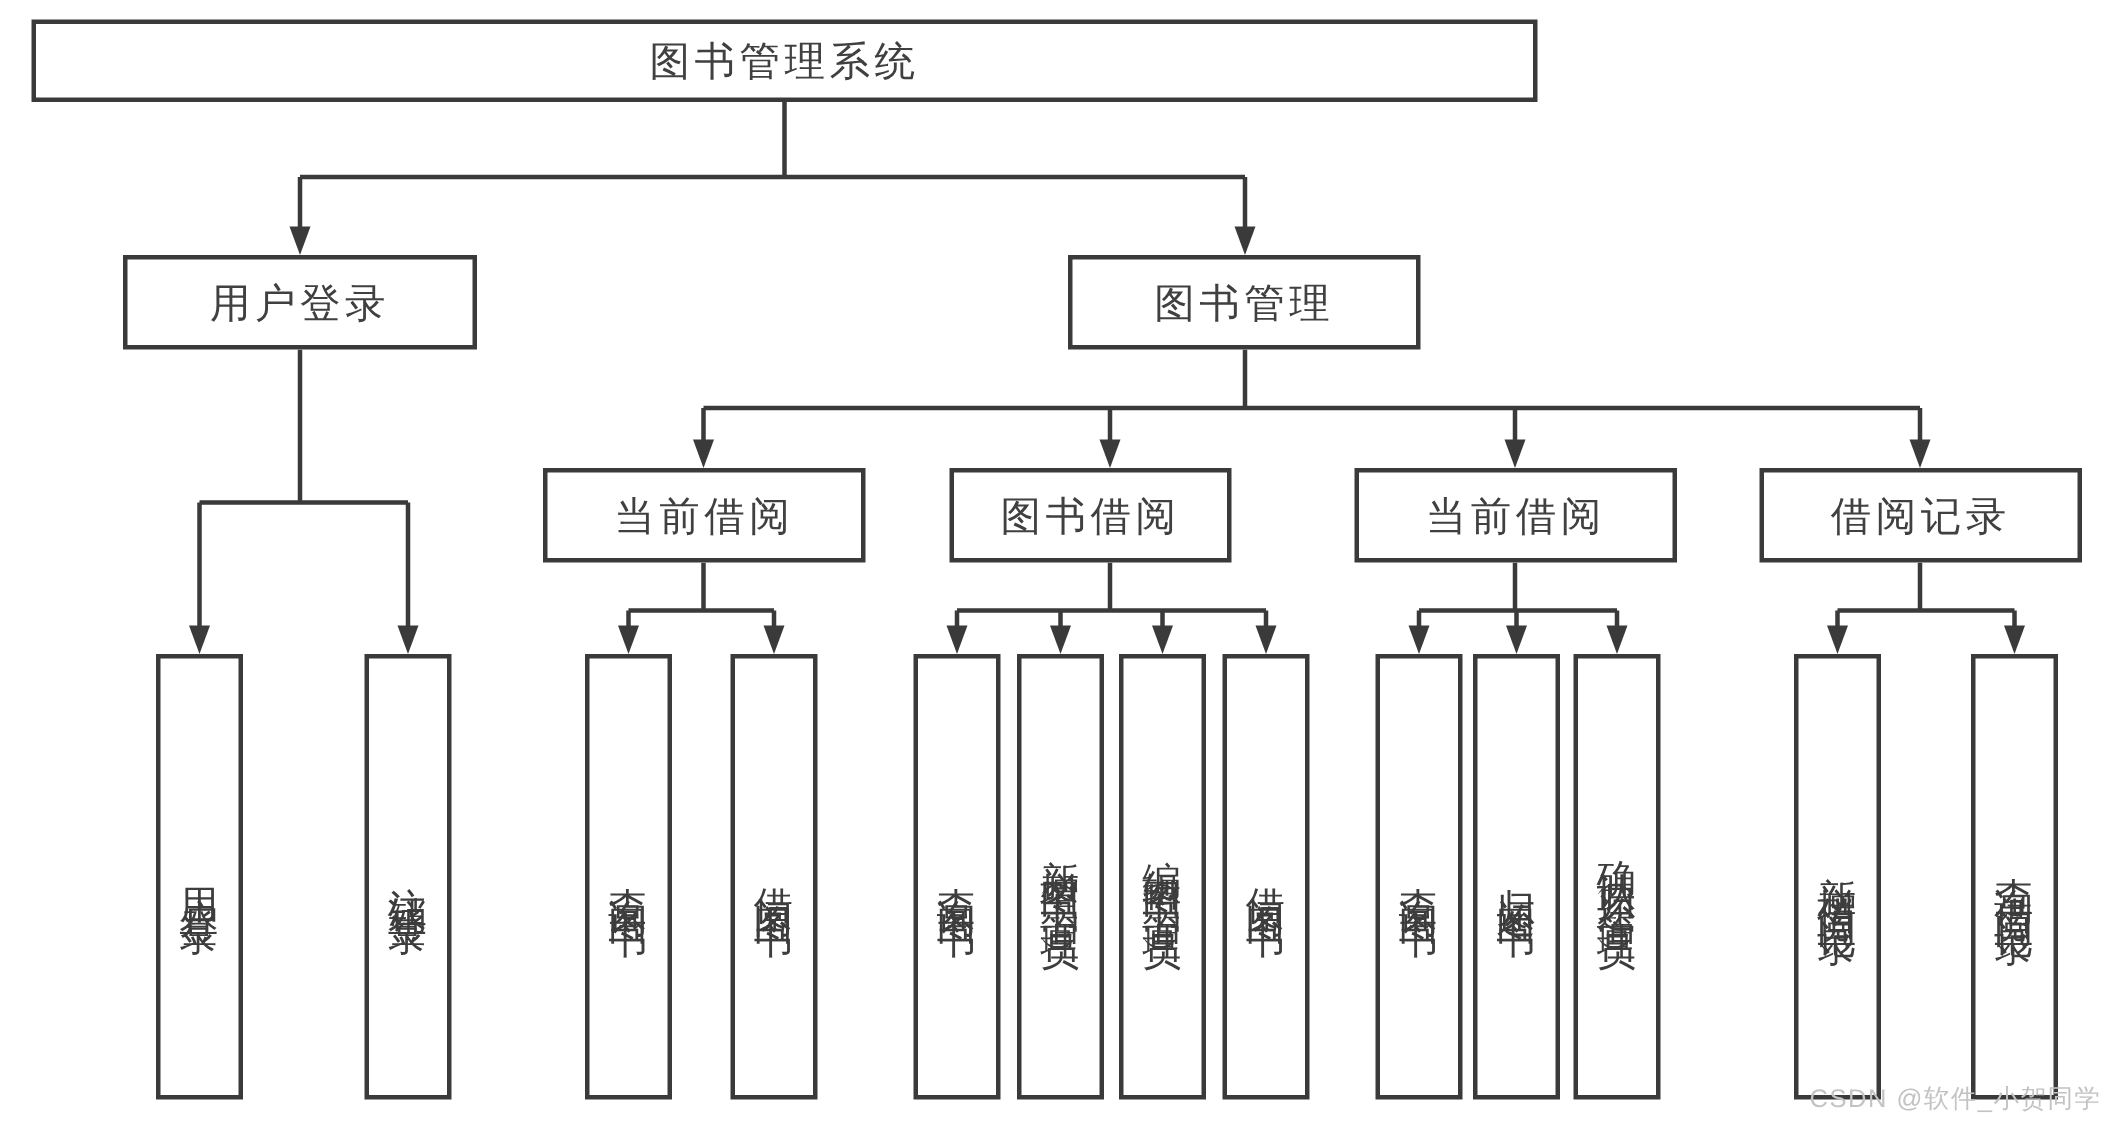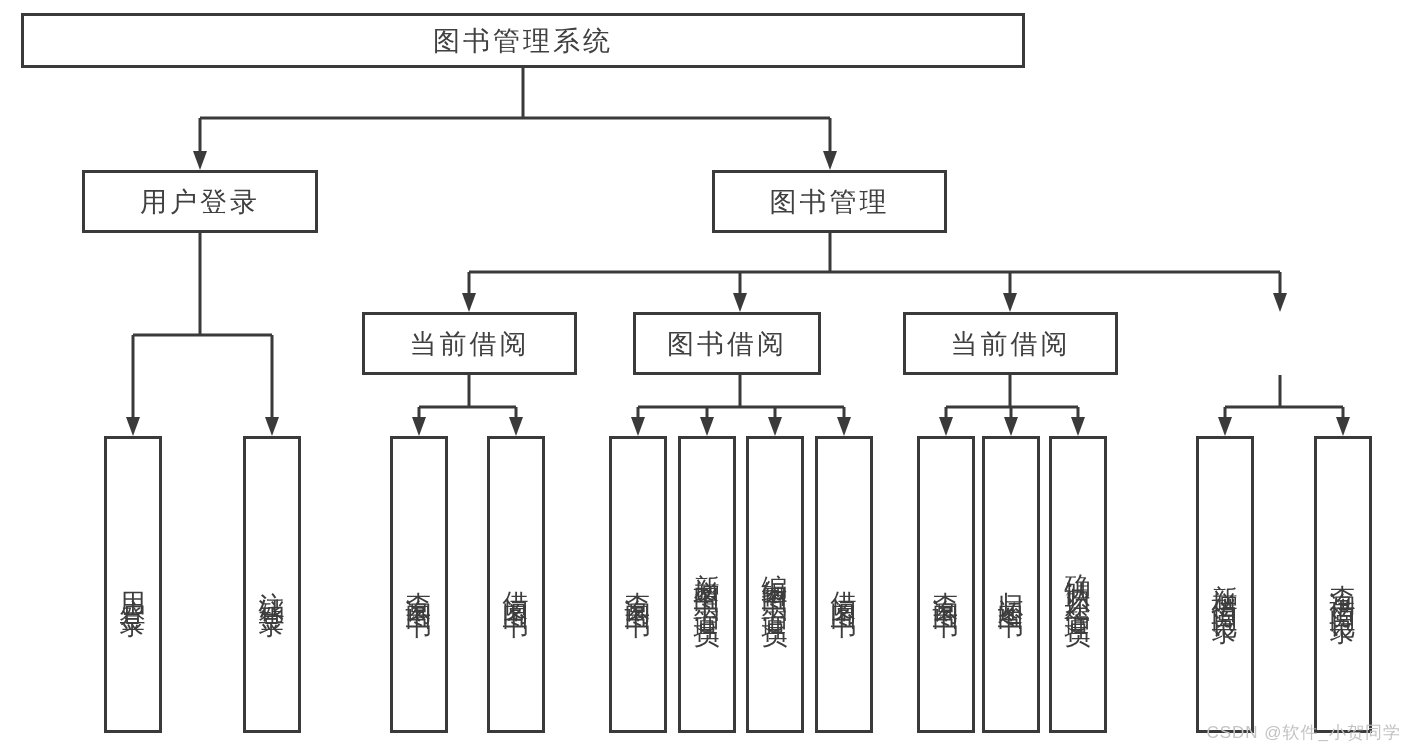--- a/index.html
+++ b/index.html
@@ -112,20 +112,21 @@
   </svg>
 
   <div class="node" style="left:21px; top:13px; width:1004px; height:55px;">图书管理系统</div>
 
   <div class="node" style="left:82px; top:170px; width:236px; height:63px;">用户登录</div>
   <div class="node" style="left:712px; top:170px; width:235px; height:63px;text-align:center;">图书管理</div>
 
   <div class="node" style="left:362px; top:312px; width:215px; height:63px;">当前借阅</div>
   <div class="node" style="left:633px; top:312px; width:188px; height:63px;">图书借阅</div>
   <div class="node" style="left:903px; top:312px; width:215px; height:63px;">当前借阅</div>
+  <div class="node" style="left:1173px; top:312px; width:215px; height:63px;">借阅记录</div>
 
   <div class="leaf" style="left:104px;">用户登录</div>
   <div class="leaf" style="left:243px;">注销登录</div>
 
   <div class="leaf" style="left:390px;">查询图书</div>
   <div class="leaf" style="left:487px;">借阅图书</div>
 
   <div class="leaf" style="left:609px;">查询图书</div>
   <div class="leaf" style="left:678px;">新增图书（管理员）</div>
   <div class="leaf" style="left:746px;">编辑图书（管理员）</div>

